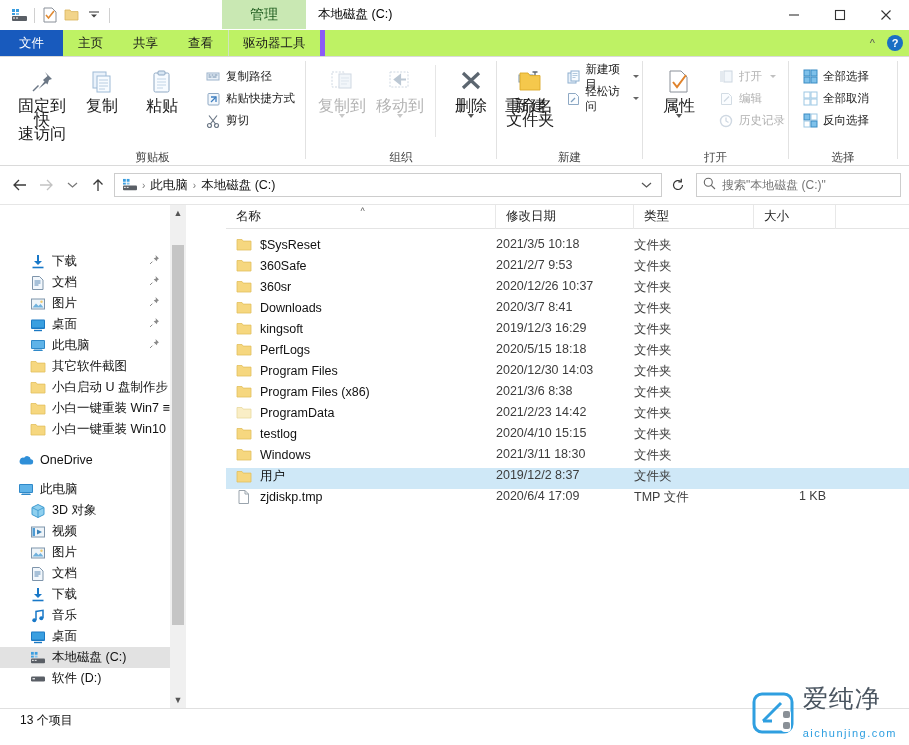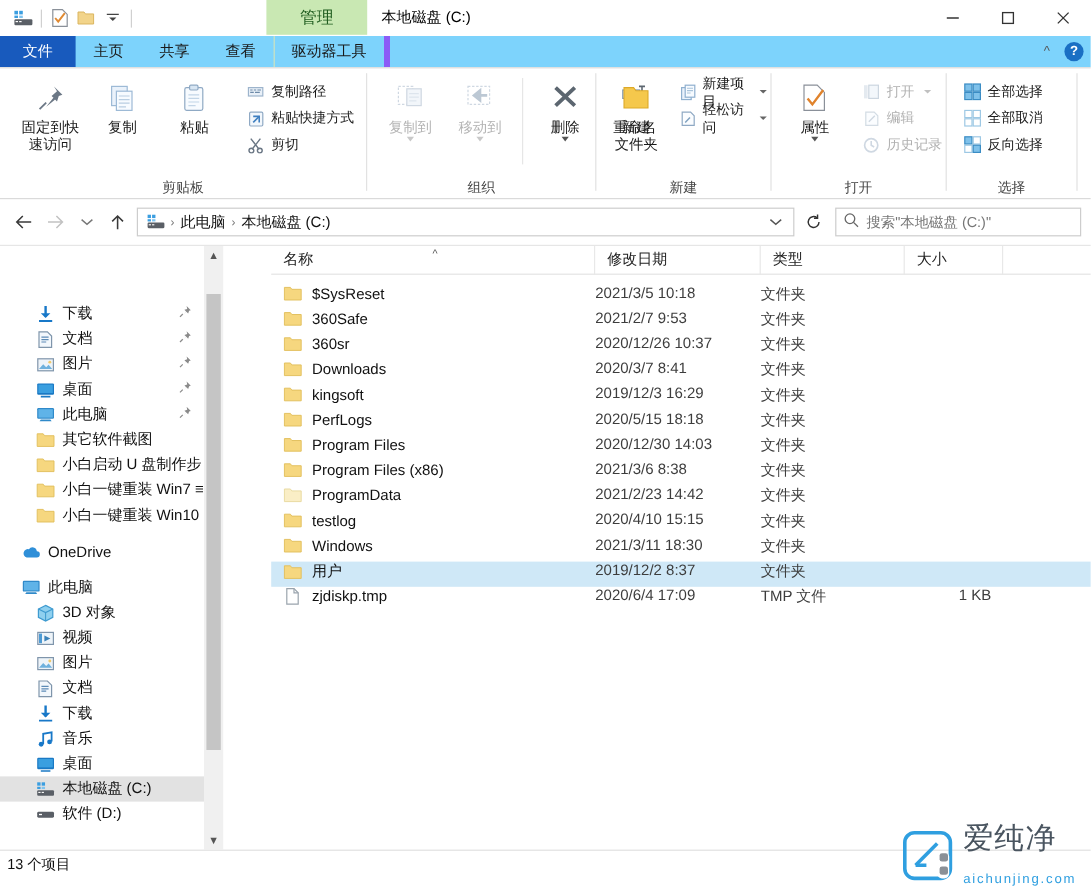--- a/index.html
+++ b/index.html
@@ -32,21 +32,21 @@
   .win-title {
     position:absolute; left:318px; top:0; height:29px; display:flex; align-items:center;
     font-size:12.5px; color:#000;
   }
   .wbtns { position:absolute; right:0; top:0; height:30px; display:flex; }
   .wbtn { width:46px; height:30px; display:flex;align-items:center;justify-content:center; color:#222; }
   .wbtn svg { display:block; }
 
   
   .tabrow {
-    position:relative; height:26px; background:#7dd3fc; display:flex; align-items:stretch;
+    position:relative; height:26px; background:#bef264; display:flex; align-items:stretch;
     padding-left:0px;
   }
   .tab {
     display:flex;align-items:center;justify-content:center;
     padding:0 14px; font-size:12.5px; color:#1a1a1a; height:26px;
     border-left:1px solid transparent; border-right:1px solid transparent;
   }
   .tab.file { background:#185abd; color:#fff; padding:0 18px; }
   .tab.ctx { border-left:1px solid #cfe3bf; border-right:5px solid #8b5cf6; }
   .ribbon-help {
@@ -66,21 +66,21 @@
   }
   .grp { position:relative; display:flex; flex-direction:column; height:109px; }
   .grp-body { flex:1; display:flex; align-items:flex-start; padding-top:6px; }
   .grp-label {
     height:18px; font-size:11.5px; color:#444; text-align:center; line-height:18px;
   }
   .grp-div { width:1px; background:#e2e2e2; margin-top:4px; height:98px; }
 
   .bigbtn {
     display:flex; flex-direction:column; align-items:center; justify-content:flex-start;
-    width:56px; padding-top:2px; font-size:12px; color:#1a1a1a; text-align:center;
+    width:56px; padding-top:2px; font-size:16px; color:#1a1a1a; text-align:center;
     line-height:14px;
   }
   .bigbtn .ic { height:34px; display:flex;align-items:center;justify-content:center; }
   .bigbtn.dis { color:#b4b4b4; }
   .smalllist { display:flex; flex-direction:column; gap:1px; padding-top:3px; }
   .smallbtn {
     display:flex;align-items:center;gap:5px; font-size:11.5px; color:#1a1a1a;
     height:21px; padding:0 3px;
   }
   .smallbtn.dis { color:#b0b0b0; }
@@ -144,21 +144,21 @@
   .c-name { width:270px; display:flex; align-items:center; gap:8px; padding-left:10px; }
   .c-date { width:138px; color:#3d3d3d; }
   .c-type { width:120px; color:#3d3d3d; }
   .c-size { width:82px; text-align:right; padding-right:10px; color:#3d3d3d; }
   .folder-ico { width:16px;height:16px; flex:0 0 16px; }
   .file-ico { width:16px;height:16px; flex:0 0 16px; }
 
   
   .statusbar {
     height:24px; border-top:1px solid #e0e0e0; display:flex; align-items:center;
-    padding-left:6px; font-size:12px; color:#111; background:#fff; position:relative;
+    padding-left:20px; font-size:12px; color:#111; background:#fff; position:relative;
   }
   .watermark {
     position:absolute; right:12px; bottom:6px; display:flex; align-items:center; gap:8px;
   }
   .wm-logo { width:44px;height:44px; }
   .wm-text { display:flex; flex-direction:column; line-height:1; }
   .wm-cn { font-size:25px; color:#4a5560; letter-spacing:1px; font-family:"DejaVu Sans", sans-serif; }
   .wm-en { font-size:11px; color:#2f9fe0; letter-spacing:1.5px; margin-top:17px; }
 </style>
 </head>

